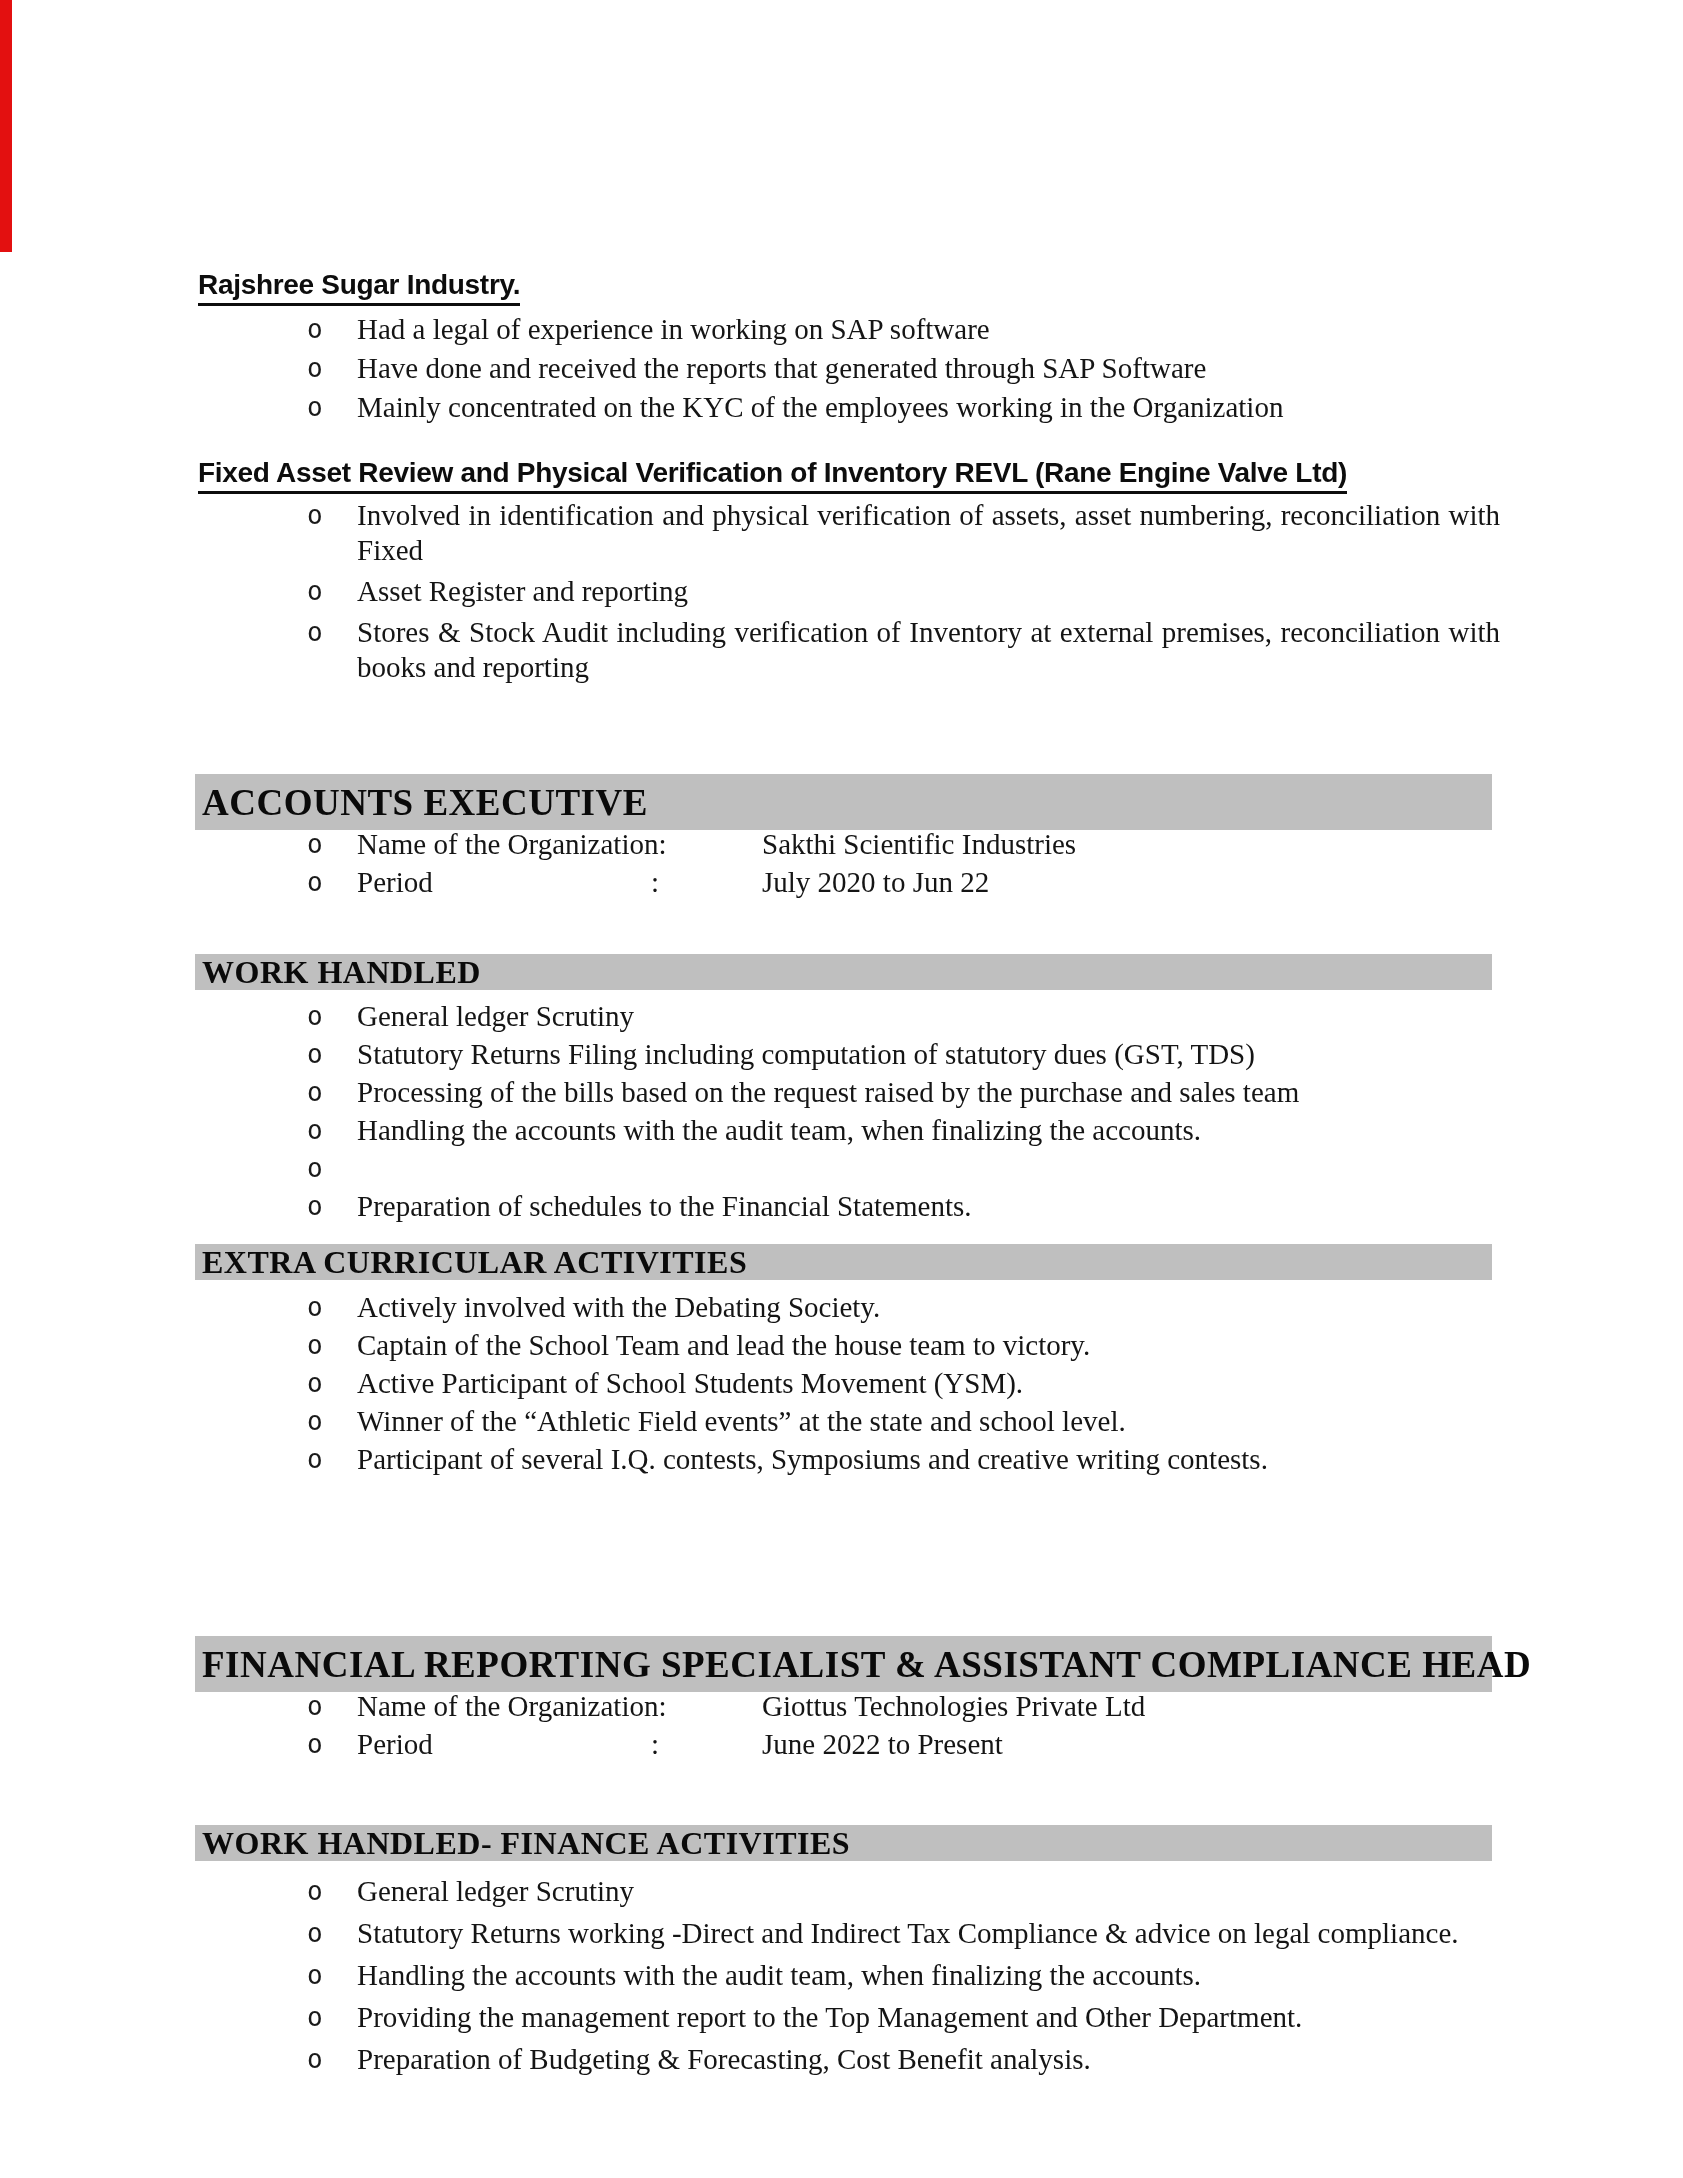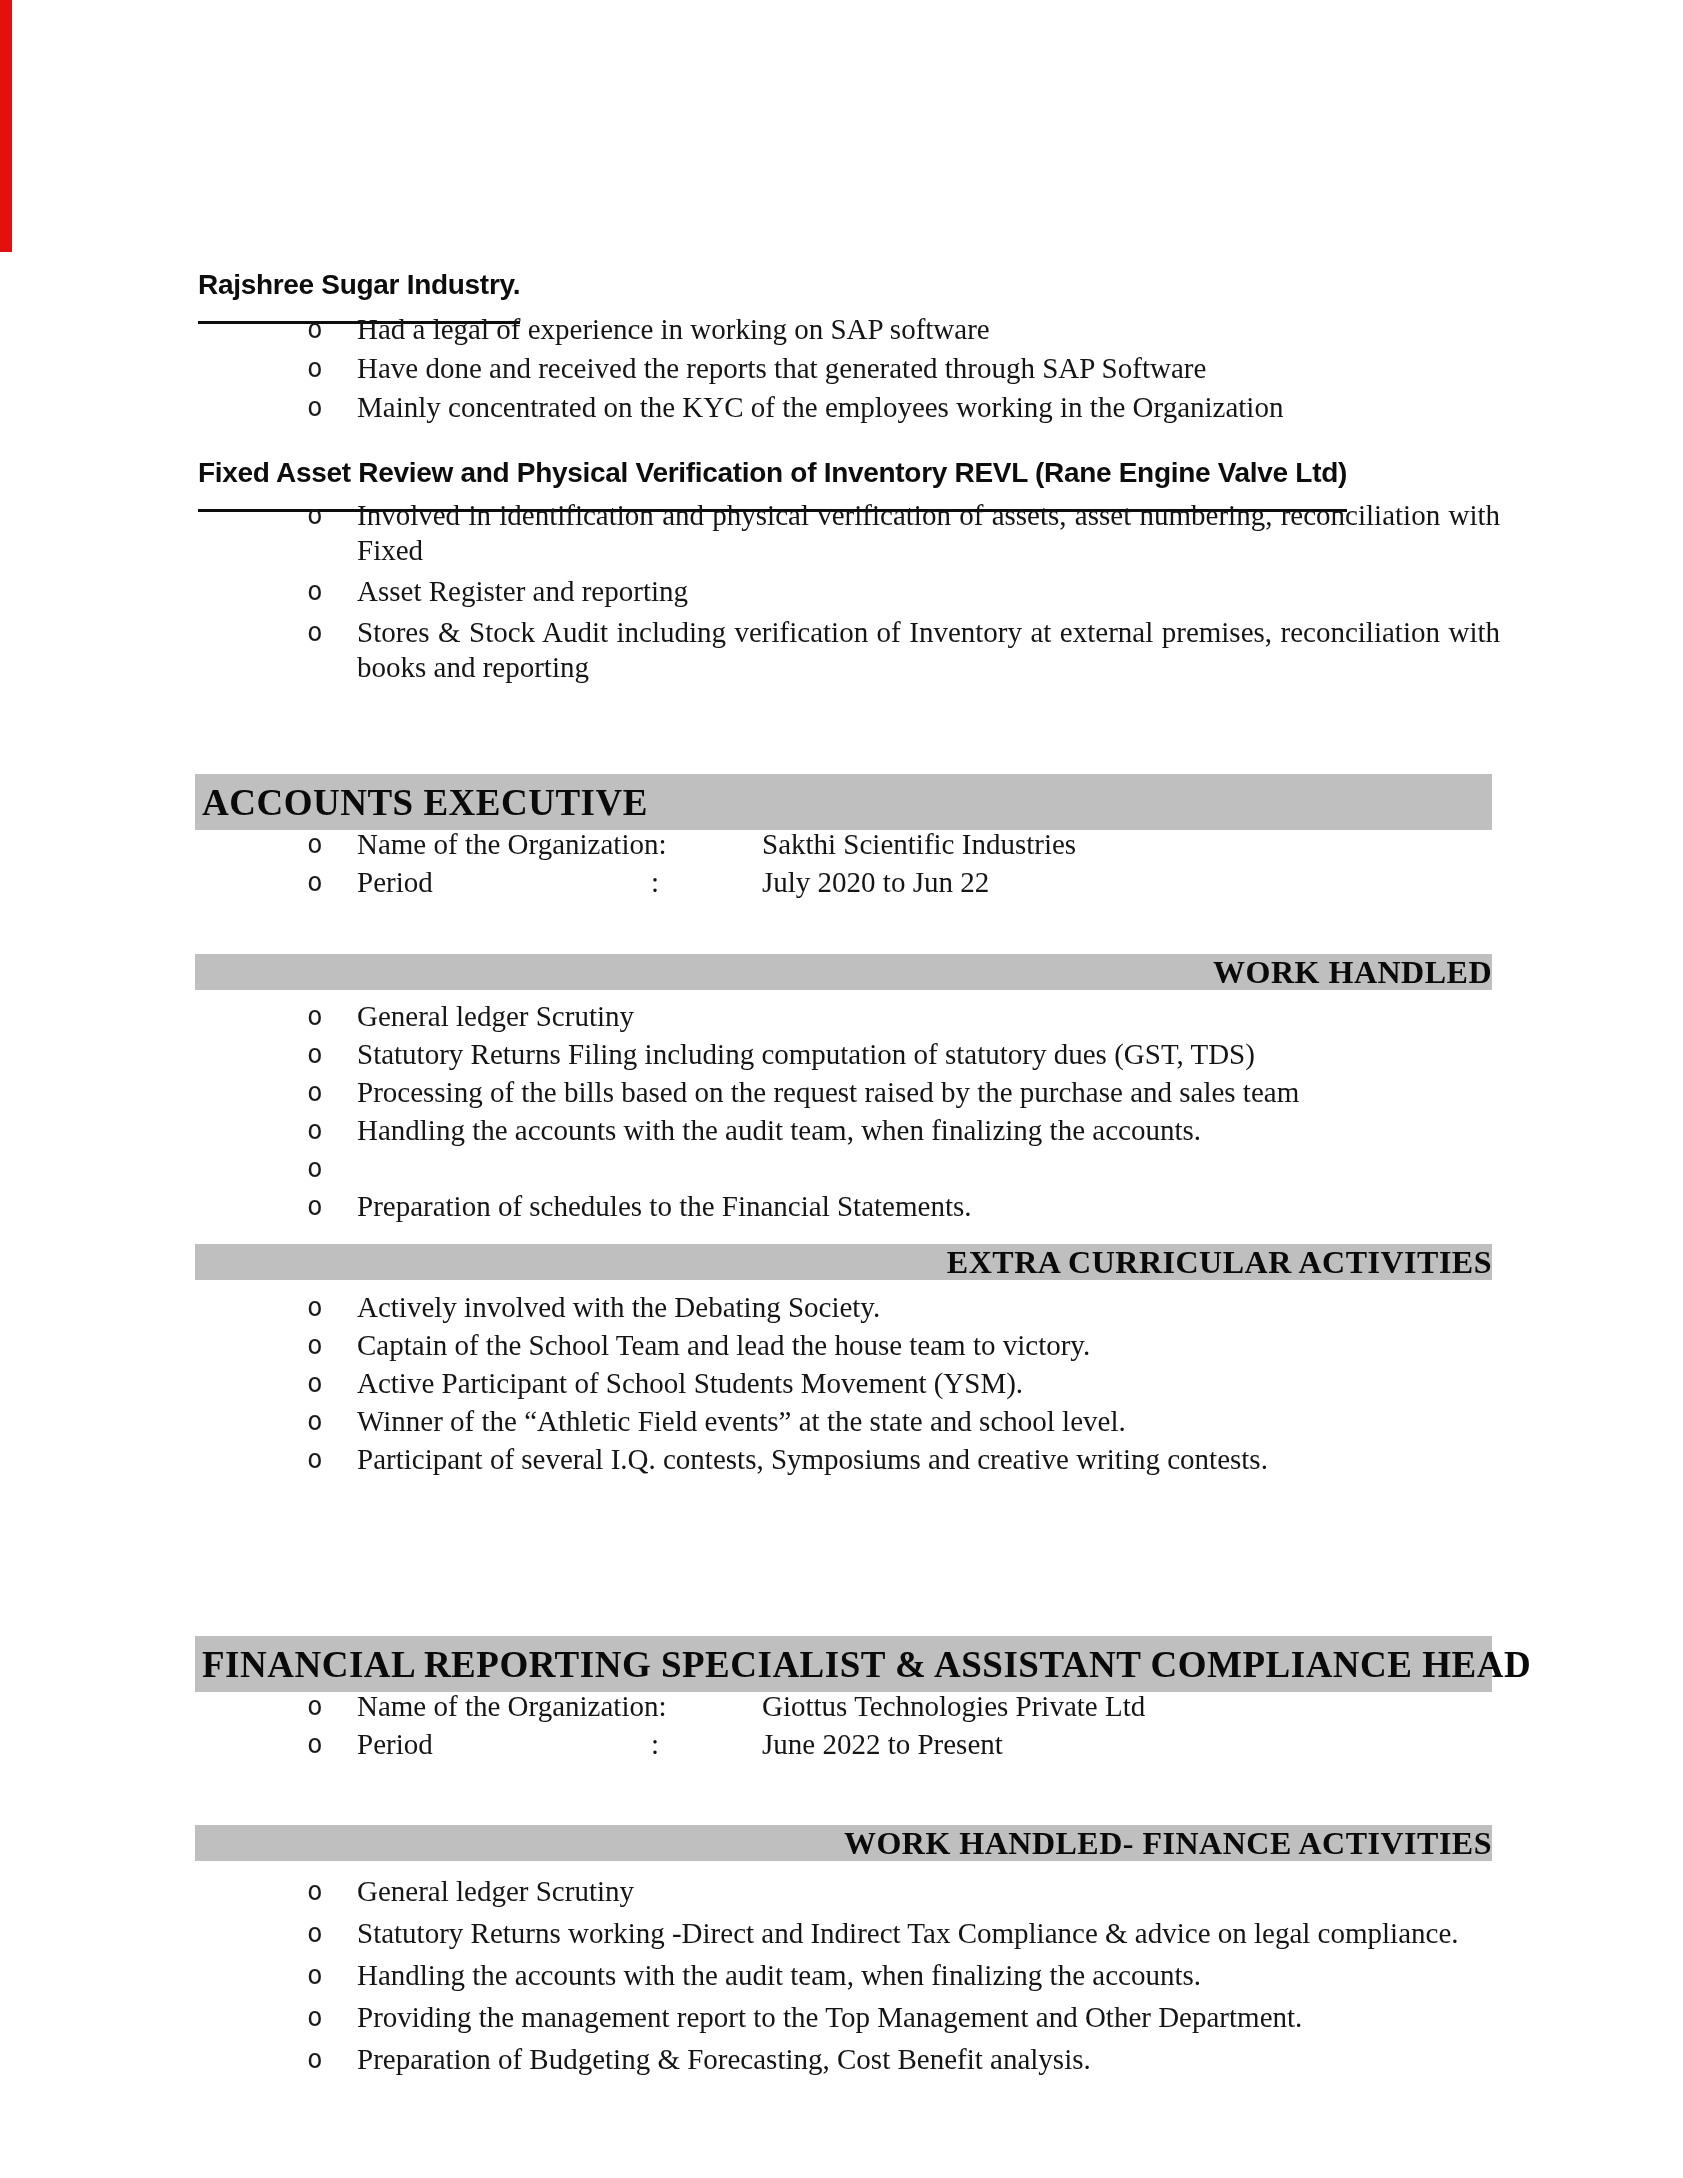--- a/index.html
+++ b/index.html
@@ -9,29 +9,29 @@
     font-family: "Liberation Serif", serif; color: #151515;
   }
   .red-strip { position: absolute; left: 0; top: 0; width: 12px; height: 252px; }
 
   
   .sans-heading {
     position: absolute; left: 198px;
     font-family: "Liberation Sans", sans-serif; font-weight: bold;
     font-size: 28px; letter-spacing: -0.3px; color: #0d0d0d; white-space: nowrap;
   }
-  .sans-heading span { display: inline-block; border-bottom: 3px solid #0d0d0d; padding-bottom: 20px; }
+  .sans-heading span { display: inline-block; border-bottom: 3px solid #0d0d0d; padding-bottom: 2px; }
 
   
   .bar {
     position: absolute; left: 195px; width: 1297px; box-sizing: border-box;
     display: flex; align-items: center; padding-left: 7px;
   }
   .bar.lg { height: 56px; }
-  .bar.sm { height: 36px; justify-content: flex-end; }
+  .bar.sm { height: 36px; }
   .bar .t {
     font-family: "Liberation Serif", serif; font-weight: bold; color: #0a0a0a; white-space: nowrap;
   }
   .bar.lg .t { font-size: 37px; letter-spacing: 0.5px; }
   .bar.sm .t { font-size: 32px; letter-spacing: 0.5px; }
 
   
   ul.blist { position: absolute; left: 307px; width: 1193px; margin: 0; padding: 0; list-style: none; }
   ul.blist li { display: flex; align-items: flex-start; }
   .marker {

